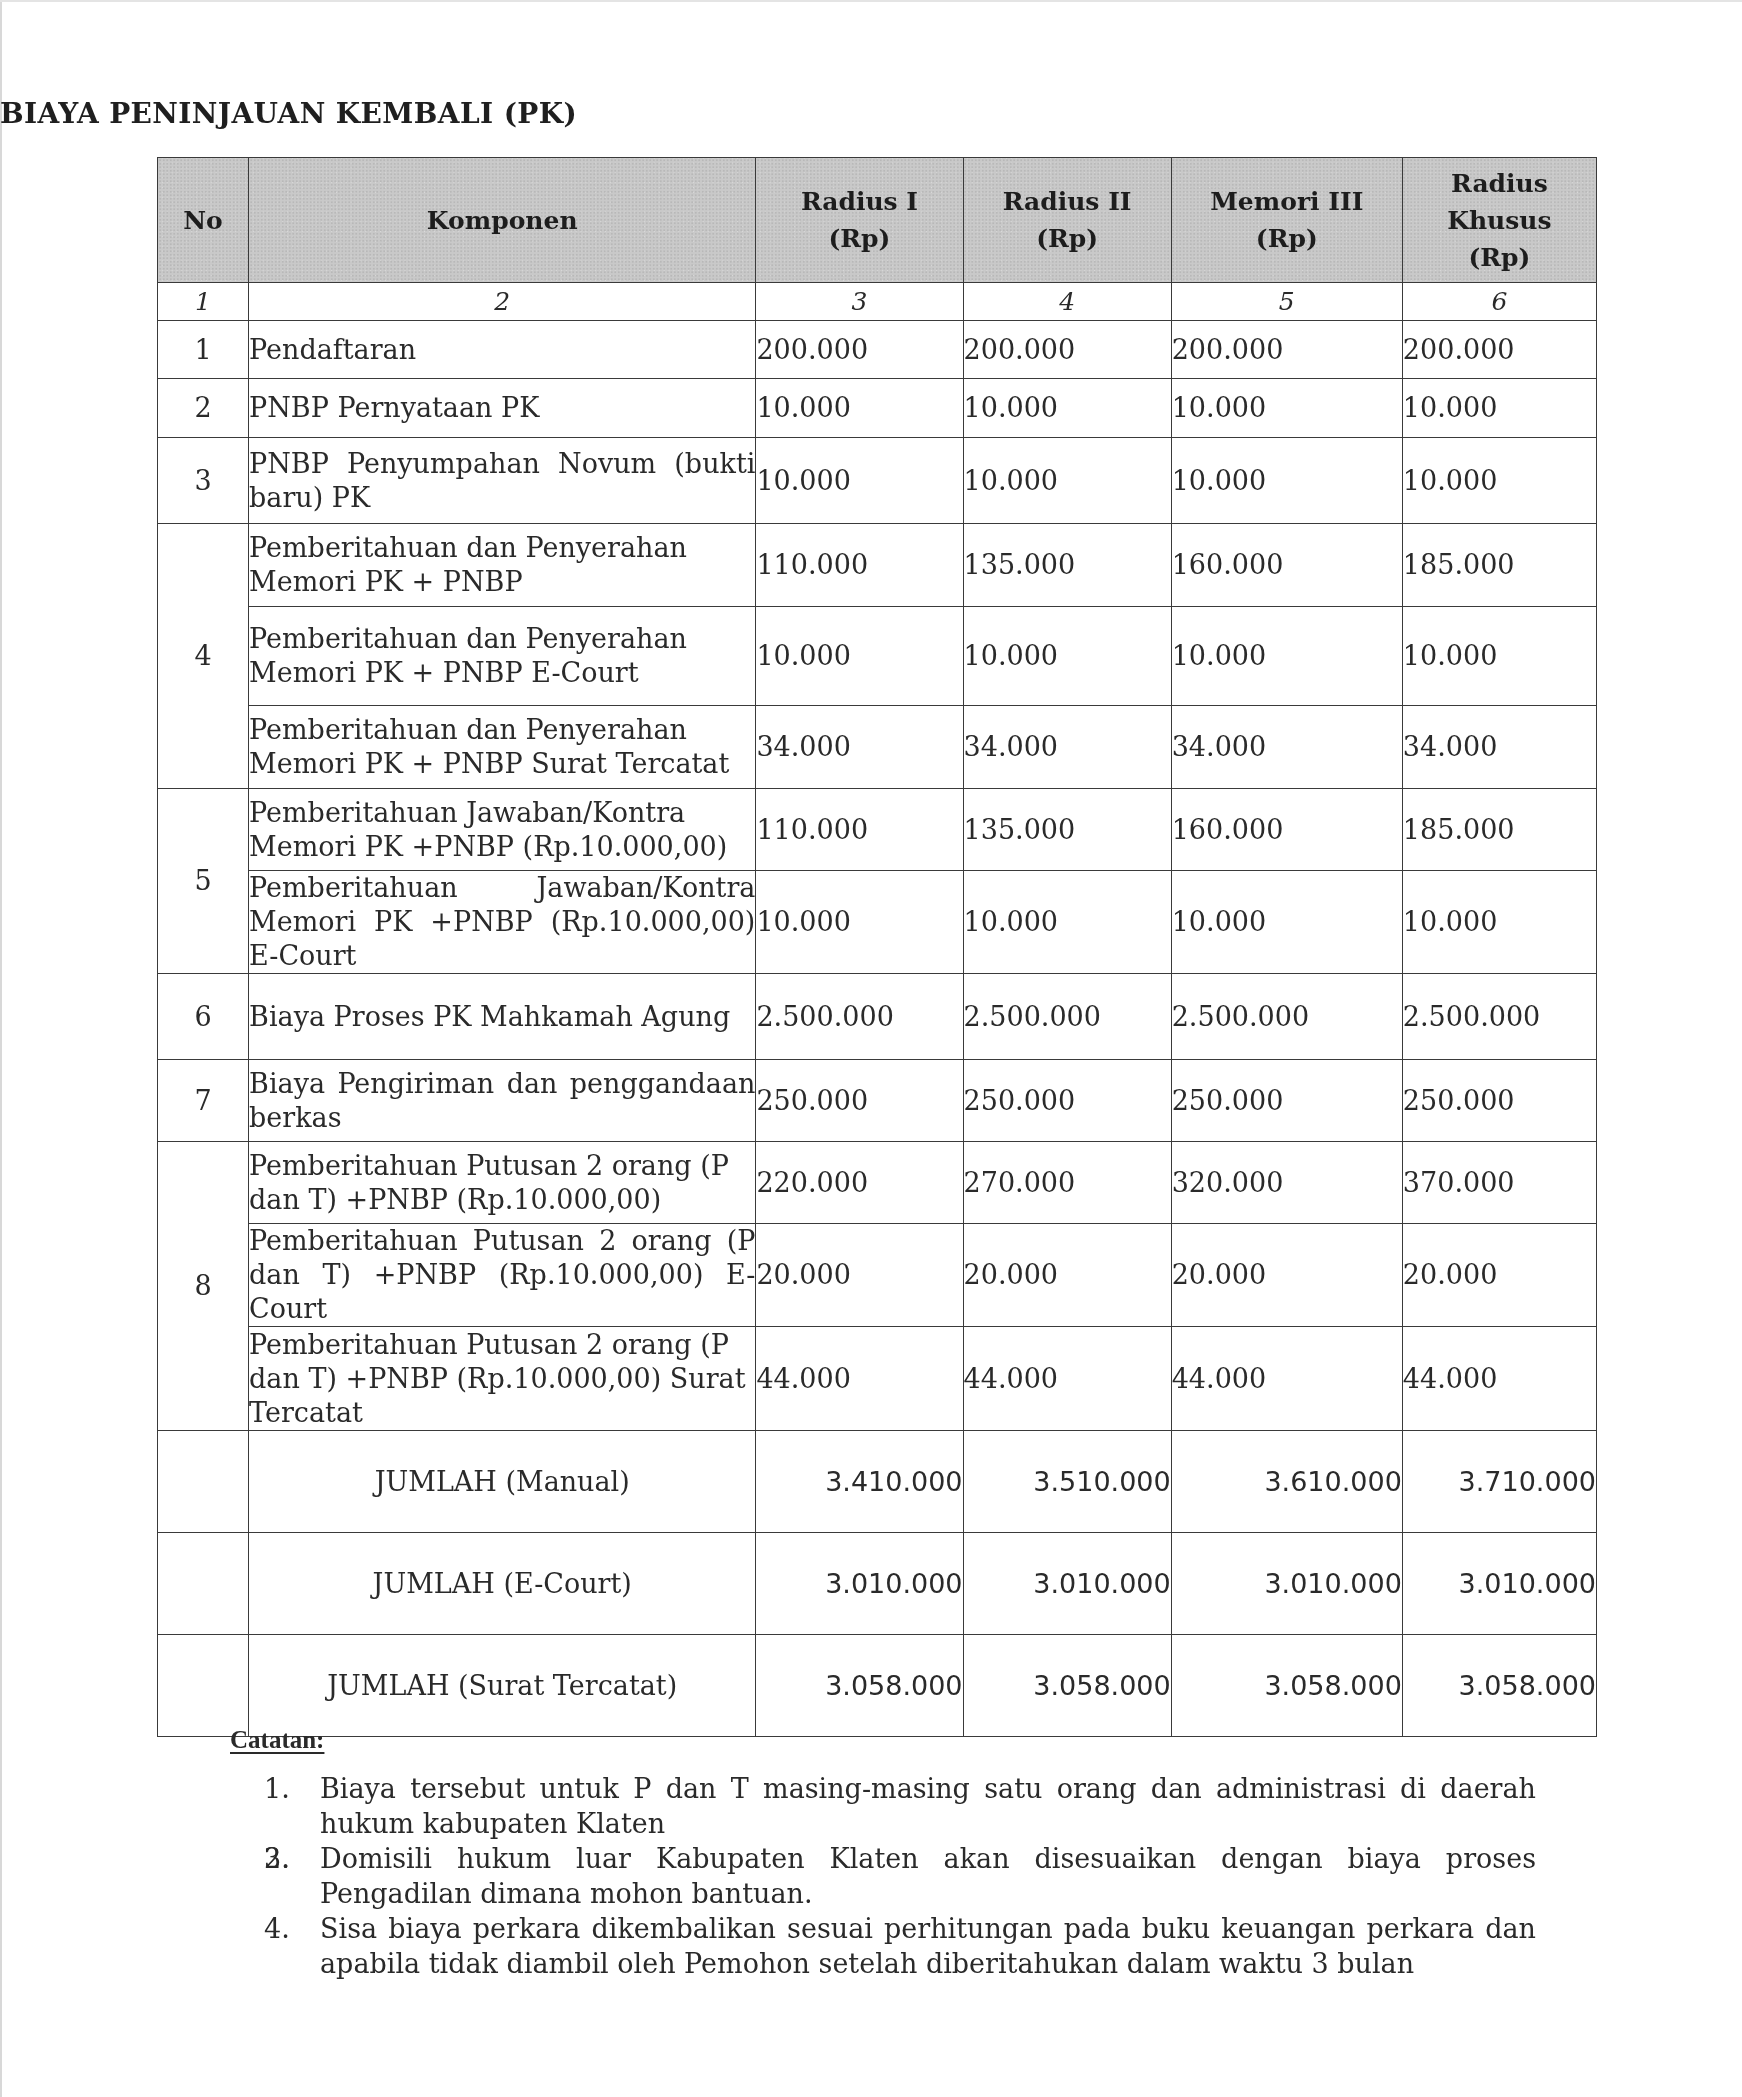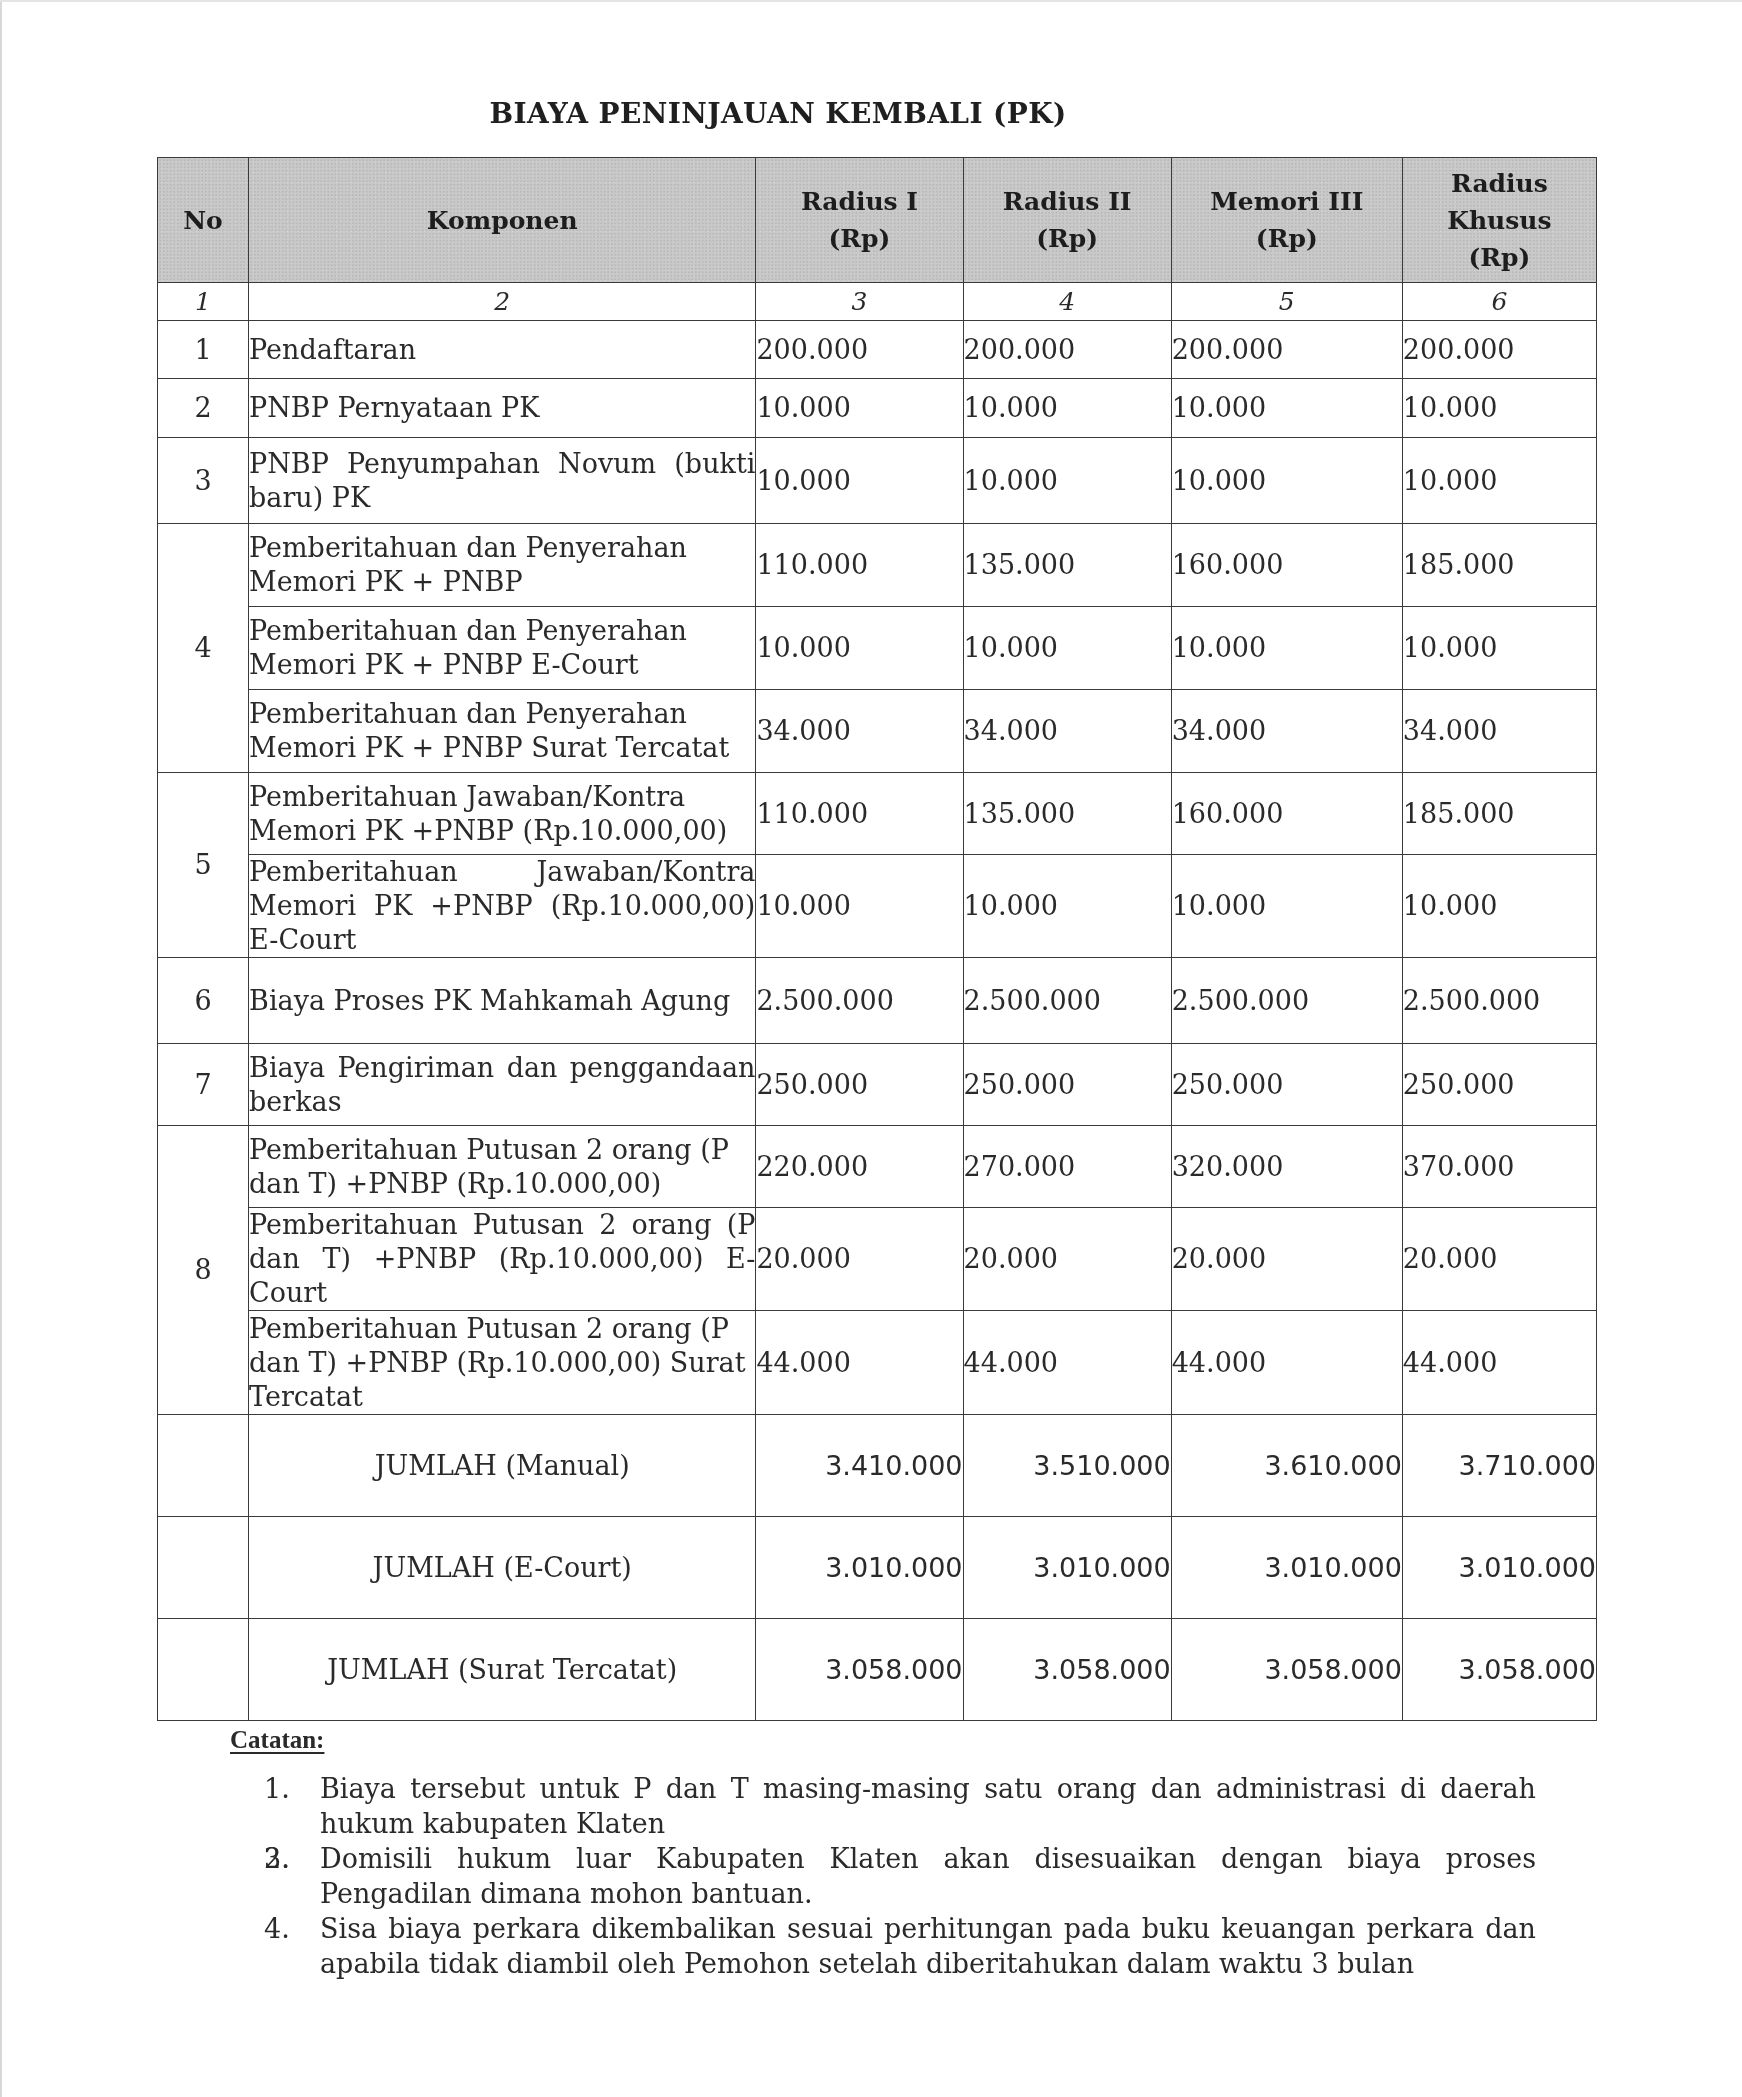--- a/index.html
+++ b/index.html
@@ -5,21 +5,21 @@
   html, body { margin: 0; padding: 0; background: #ffffff; }
   body {
     width: 1742px; height: 2097px; position: relative; overflow: hidden;
     font-family: "DejaVu Serif", "Liberation Serif", serif;
     color: #2a2a2a;
   }
   .page-edge { position: absolute; left: 0; top: 0; width: 2.1px; height: 2097px; background: #d8d8d8; }
   .page-edge-top { position: absolute; left: 0; top: 0; width: 1742px; height: 2.1px; background: #e4e4e4; }
 
   .doc-title {
-    position: absolute; left: 0; top: 97px; width: 1556px; text-align: center;
+    position: absolute; left: 0; top: 97px; width: 1556px; text-align: left;
     font-family: "DejaVu Serif", serif; font-weight: bold; font-size: 28px;
     letter-spacing: 0.4px; color: #1f1f1f;
   }
 
   table.fee-table {
     position: absolute; left: 157px; top: 157px;
     border-collapse: collapse; table-layout: fixed;
     width: 1440px;
   }
   table.fee-table td, table.fee-table th {
@@ -146,21 +146,21 @@
     </tr>
 
     <tr style="height:83px">
       <td class="no" rowspan="3">4</td>
       <td class="komp">Pemberitahuan dan Penyerahan Memori PK + PNBP</td>
       <td class="num">110.000</td>
       <td class="num">135.000</td>
       <td class="num">160.000</td>
       <td class="num">185.000</td>
     </tr>
-    <tr style="height:83px">
+    <tr style="height:99px">
       <td class="komp">Pemberitahuan dan Penyerahan Memori PK + PNBP E-Court</td>
       <td class="num">10.000</td>
       <td class="num">10.000</td>
       <td class="num">10.000</td>
       <td class="num">10.000</td>
     </tr>
     <tr style="height:83px">
       <td class="komp">Pemberitahuan dan Penyerahan Memori PK + PNBP Surat Tercatat</td>
       <td class="num">34.000</td>
       <td class="num">34.000</td>

